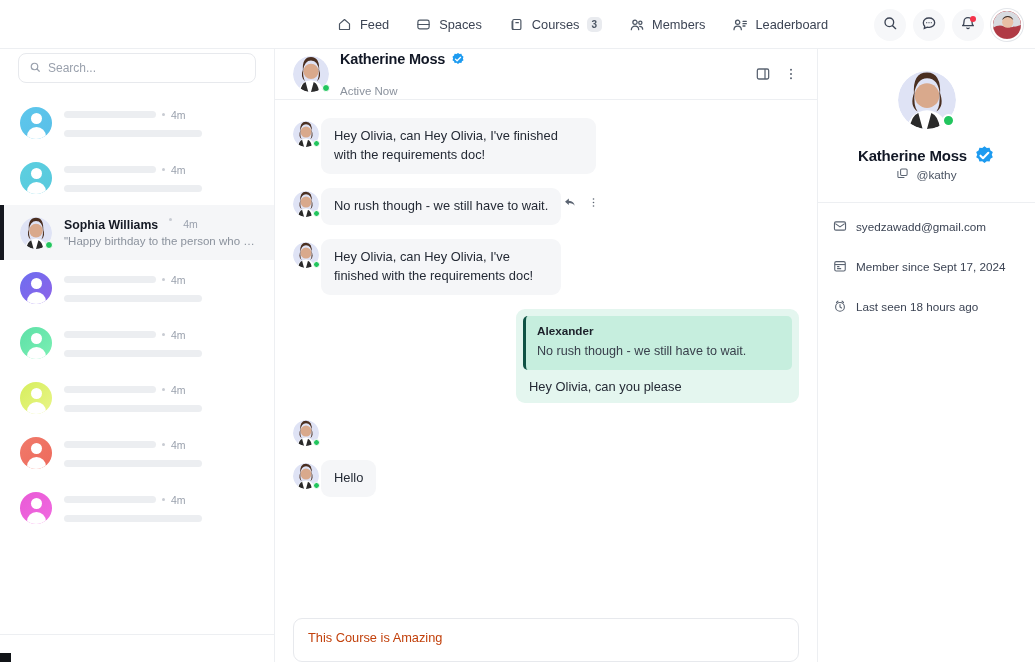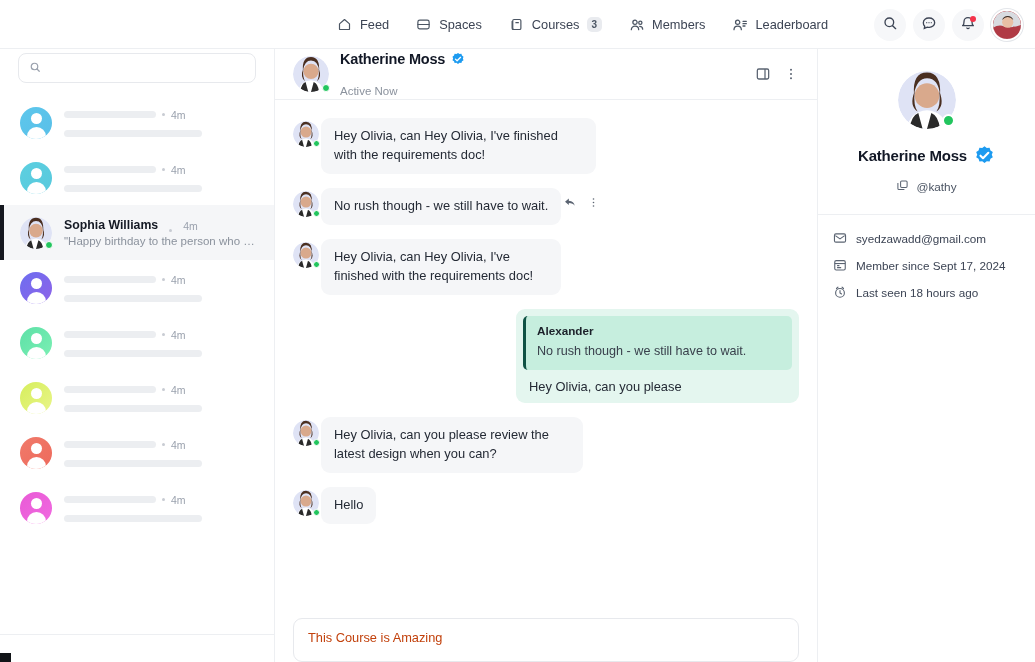--- a/index.html
+++ b/index.html
@@ -93,21 +93,21 @@
   .av-ph .head { position: absolute; width: 11px; height: 11px; border-radius: 50%; background: #fff; top: 6px; left: 50%; margin-left: -5.5px; }
   .av-ph .shoulders { position: absolute; width: 19px; height: 12px; border-radius: 10px 10px 0 0; background: #fff; bottom: 0; left: 50%; margin-left: -9.5px; }
   .conv-body { flex: 1 1 auto; min-width: 0; }
   .sk-row { display: flex; align-items: center; gap: 6px; }
   .sk { background: #eceef1; border-radius: 4px; height: 7px; }
   .sk-name { width: 92px; }
   .sk-dot { width: 3px; height: 3px; border-radius: 50%; background: #c8ccd3; }
   .sk-msg { width: 138px; height: 7px; margin-top: 9px; }
   .time { font-size: 10.5px; color: #9aa1ad; }
   .conv-name { font-size: 12.3px; font-weight: 700; color: #141924; }
-  .conv-top { display: flex; align-items: flex-end; gap: 11px; }
+  .conv-top { display: flex; align-items: flex-start; gap: 11px; }
   .conv-prev { font-size: 11.5px; color: #8b929d; margin-top: 3px; white-space: nowrap; overflow: hidden; text-overflow: ellipsis; max-width: 200px; }
   .sidebar-footer { height: 28px; flex: 0 0 28px; border-top: 1px solid #edeff2; }
 
   
   .chat { flex: 1 1 auto; display: flex; flex-direction: column; min-width: 0; border-right: 1px solid #edeff2; background: #fff; }
   .chat-head {
     height: 51px; flex: 0 0 51px; border-bottom: 1px solid #edeff2;
     display: flex; align-items: center; padding: 0 18px 0 18px; gap: 11px;
   }
   .chat-head .av { width: 36px; height: 36px; flex: 0 0 36px; }
@@ -151,23 +151,23 @@
     padding: 11px 14px; font-size: 12.8px; color: #c2410c; min-height: 44px;
   }
 
   
   .profile { width: 217px; flex: 0 0 217px; background: #fff; display: flex; flex-direction: column; }
   .profile-top { padding: 22px 16px 18px 16px; display: flex; flex-direction: column; align-items: center; border-bottom: 1px solid #edeff2; }
   .profile .av { width: 58px; height: 58px; flex: 0 0 58px; }
   .profile .av .online { width: 13px; height: 13px; right: 1px; bottom: 2px; border-width: 2px; }
   .profile-name { font-size: 15px; font-weight: 700; color: #121826; letter-spacing: -0.2px; }
   .profile-namerow { display: flex; align-items: center; gap: 7px; margin-top: 16px; }
-  .handle-row { display: flex; align-items: center; gap: 7px; margin-top: 12px; color: #5b6472; }
+  .handle-row { display: flex; align-items: center; gap: 7px; color: #5b6472; }
   .handle { font-size: 11.8px; color: #4b5463; }
-  .profile-meta { padding: 16px 14px; display: flex; flex-direction: column; gap: 13px; }
+  .profile-meta { padding: 16px 14px; display: flex; flex-direction: column; gap: 26px; }
   .meta-row { display: flex; align-items: center; gap: 9px; }
   .meta-row .mico { color: #5b6472; display: flex; align-items: center; justify-content: center; width: 15px; }
   .meta-row .mtxt { font-size: 11.7px; color: #3c4454; }
 
   .verified { width: 14px; height: 14px; flex: 0 0 14px; }
   .verified.big { width: 21px; height: 21px; flex: 0 0 21px; }
   .corner-artifact { position: absolute; left: 0; bottom: 0; width: 11px; height: 9px; background: #111418; }
   .avimg { width: 100%; height: 100%; border-radius: 50%; display: block; }
 </style>
 </head>
@@ -280,20 +280,21 @@
 
     <div class="sidebar">
       <div class="searchwrap">
         <div class="searchbox">
           <span>
             <svg width="12" height="12" viewBox="0 0 24 24" fill="none" stroke="#9aa1ad" stroke-width="2.4" stroke-linecap="round">
                 <circle cx="11" cy="11" r="6.5"></circle>
                 <path d="M16 16 L20.5 20.5"></path>
               </svg>
           </span>
+          <input type="text" placeholder="Search..." style="">
         </div>
       </div>
 
       <div class="convlist">
 
         <div class="conv">
           <div class="av av-ph" style="background:linear-gradient(135deg,#5dc7ec,#59bfe8)">
               <span class="head"></span>
               <span class="shoulders"></span>
             </div>
@@ -585,21 +586,20 @@
                   <rect width="40" height="40" fill="#dfe3f5"></rect>
                   <path d="M6 40 q2 -12 14 -13 q12 1 14 13z" fill="#fff"></path>
                   <path d="M8 40 q1 -9 6 -11 l3 11z M23 29 q5 2 6 11 l-9 0z" fill="#2a2a2a"></path>
                   <circle cx="20" cy="17" r="8.5" fill="#d9a98c"></circle>
                   <path d="M11 16 q2 -11 9 -11 q8 0 9 12 q1 -16 -9 -16 q-10 0 -9 15z" fill="#4a2f21"></path>
                   <path d="M11.5 14 q-1 10 2 14 q-6 -4 -2 -14z M28.5 14 q1 10 -2 14 q6 -4 2 -14z" fill="#4a2f21"></path>
                 </g>
               </svg>
             <span class="online"></span>
           </div>
-          <div class="bubble in" style="max-width:262px">Hey Olivia, can you please review the latest design when you can?</div>
         </div>
 
         <div class="msgrow">
           <div class="av">
             <svg class="avimg" viewBox="0 0 40 40">
                 <defs>
                   <clipPath id="c7">
                     <circle cx="20" cy="20" r="20"></circle>
                   </clipPath>
                 </defs>

